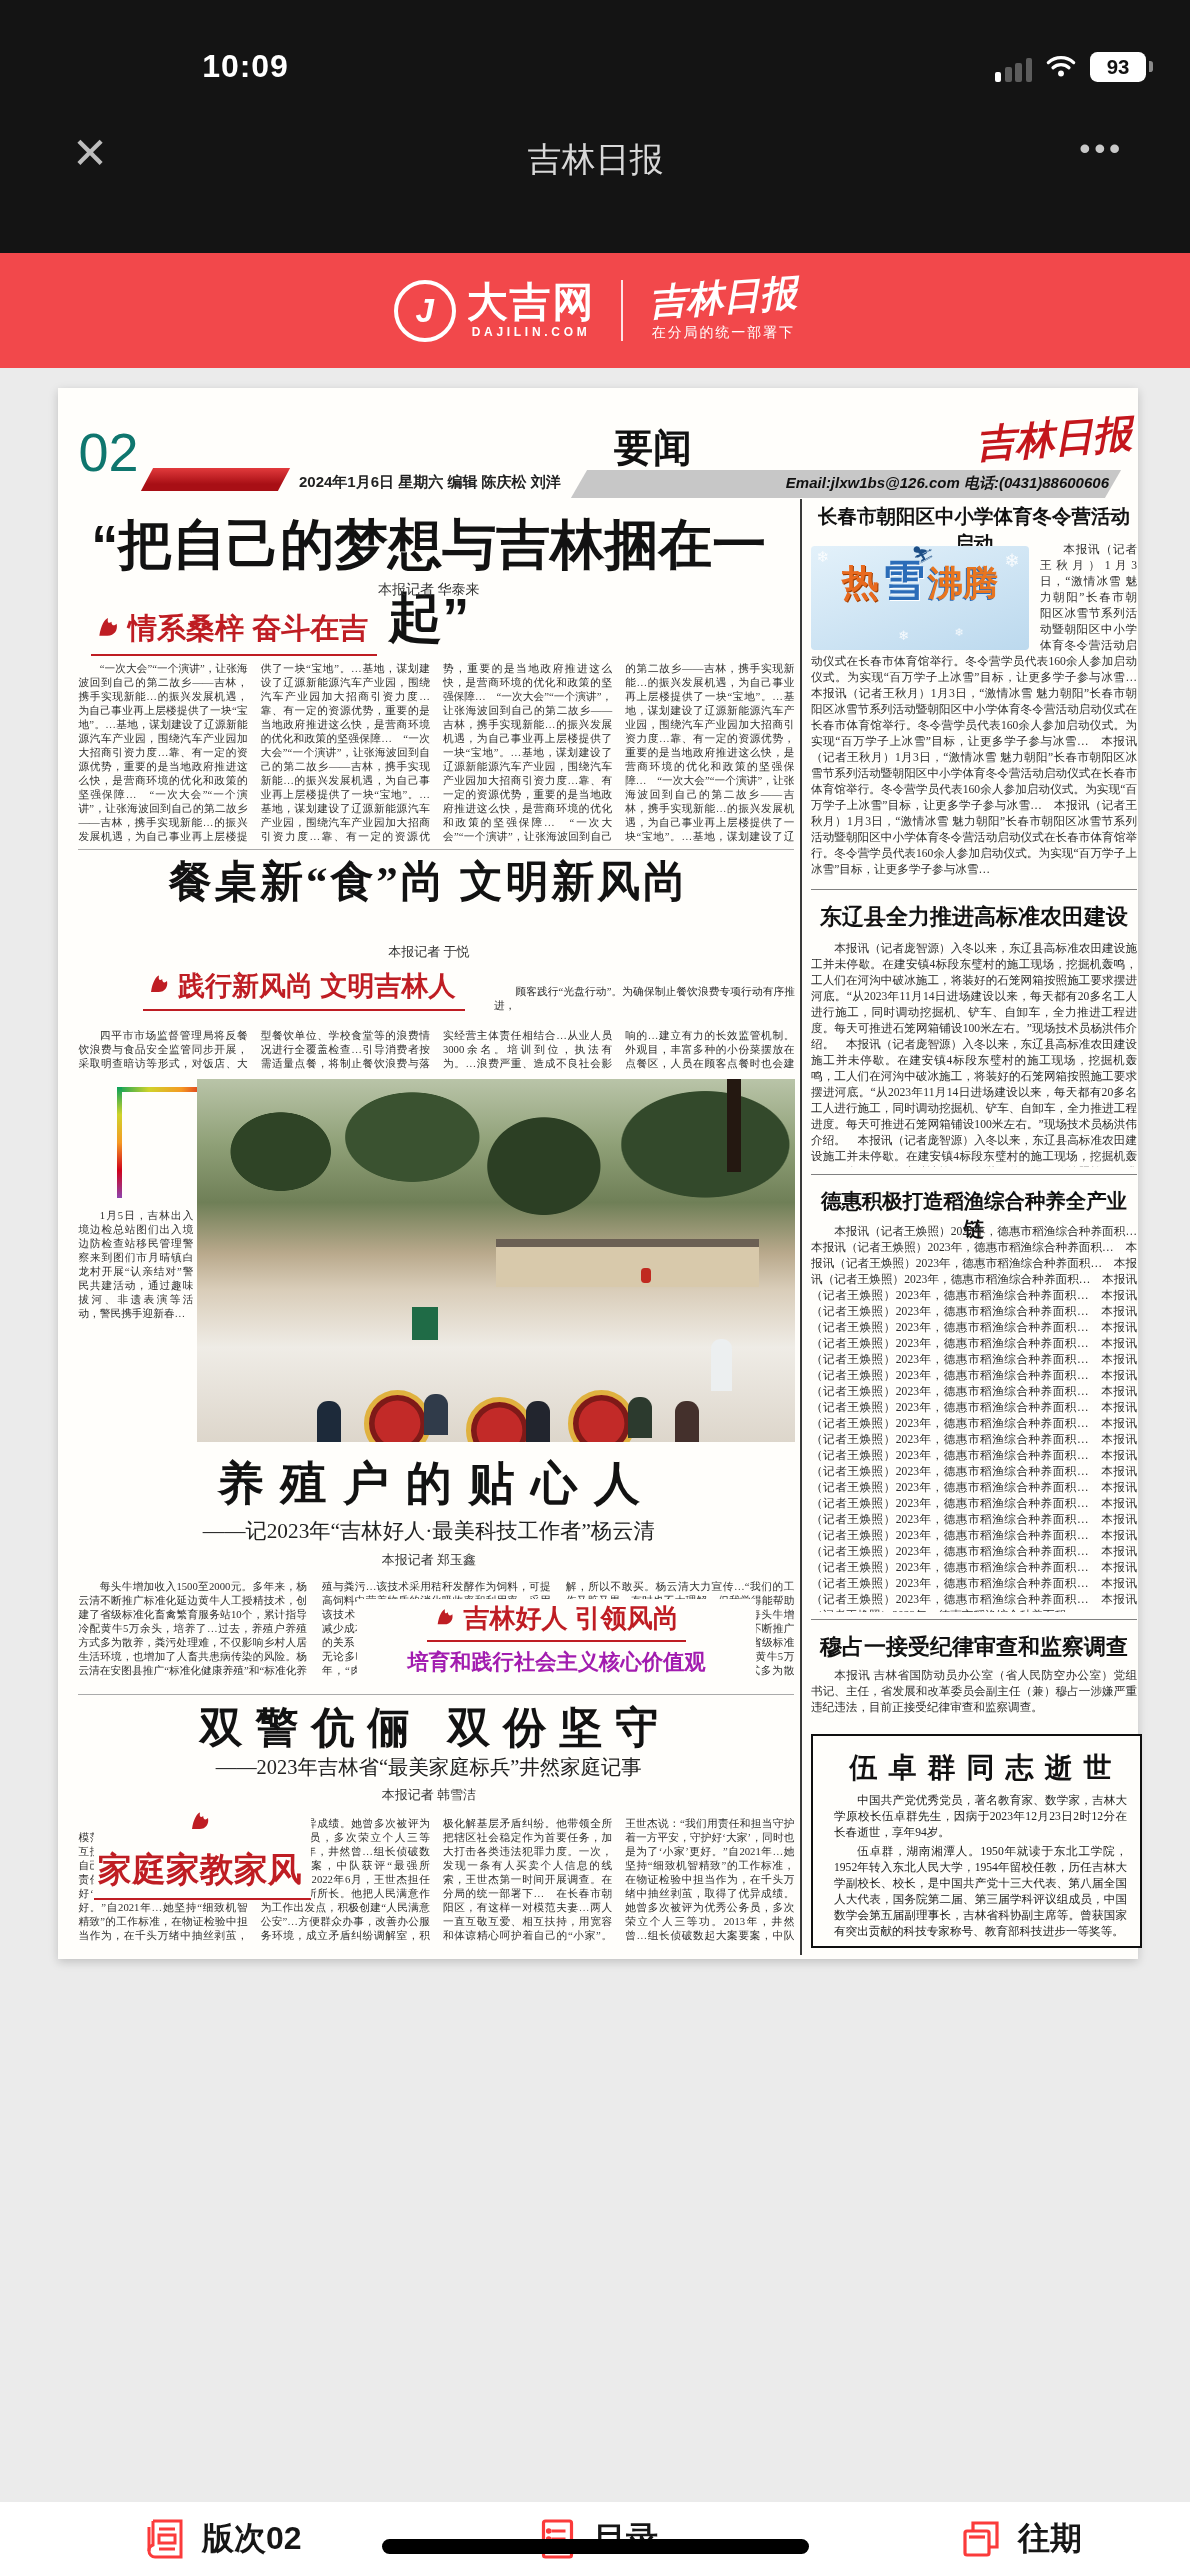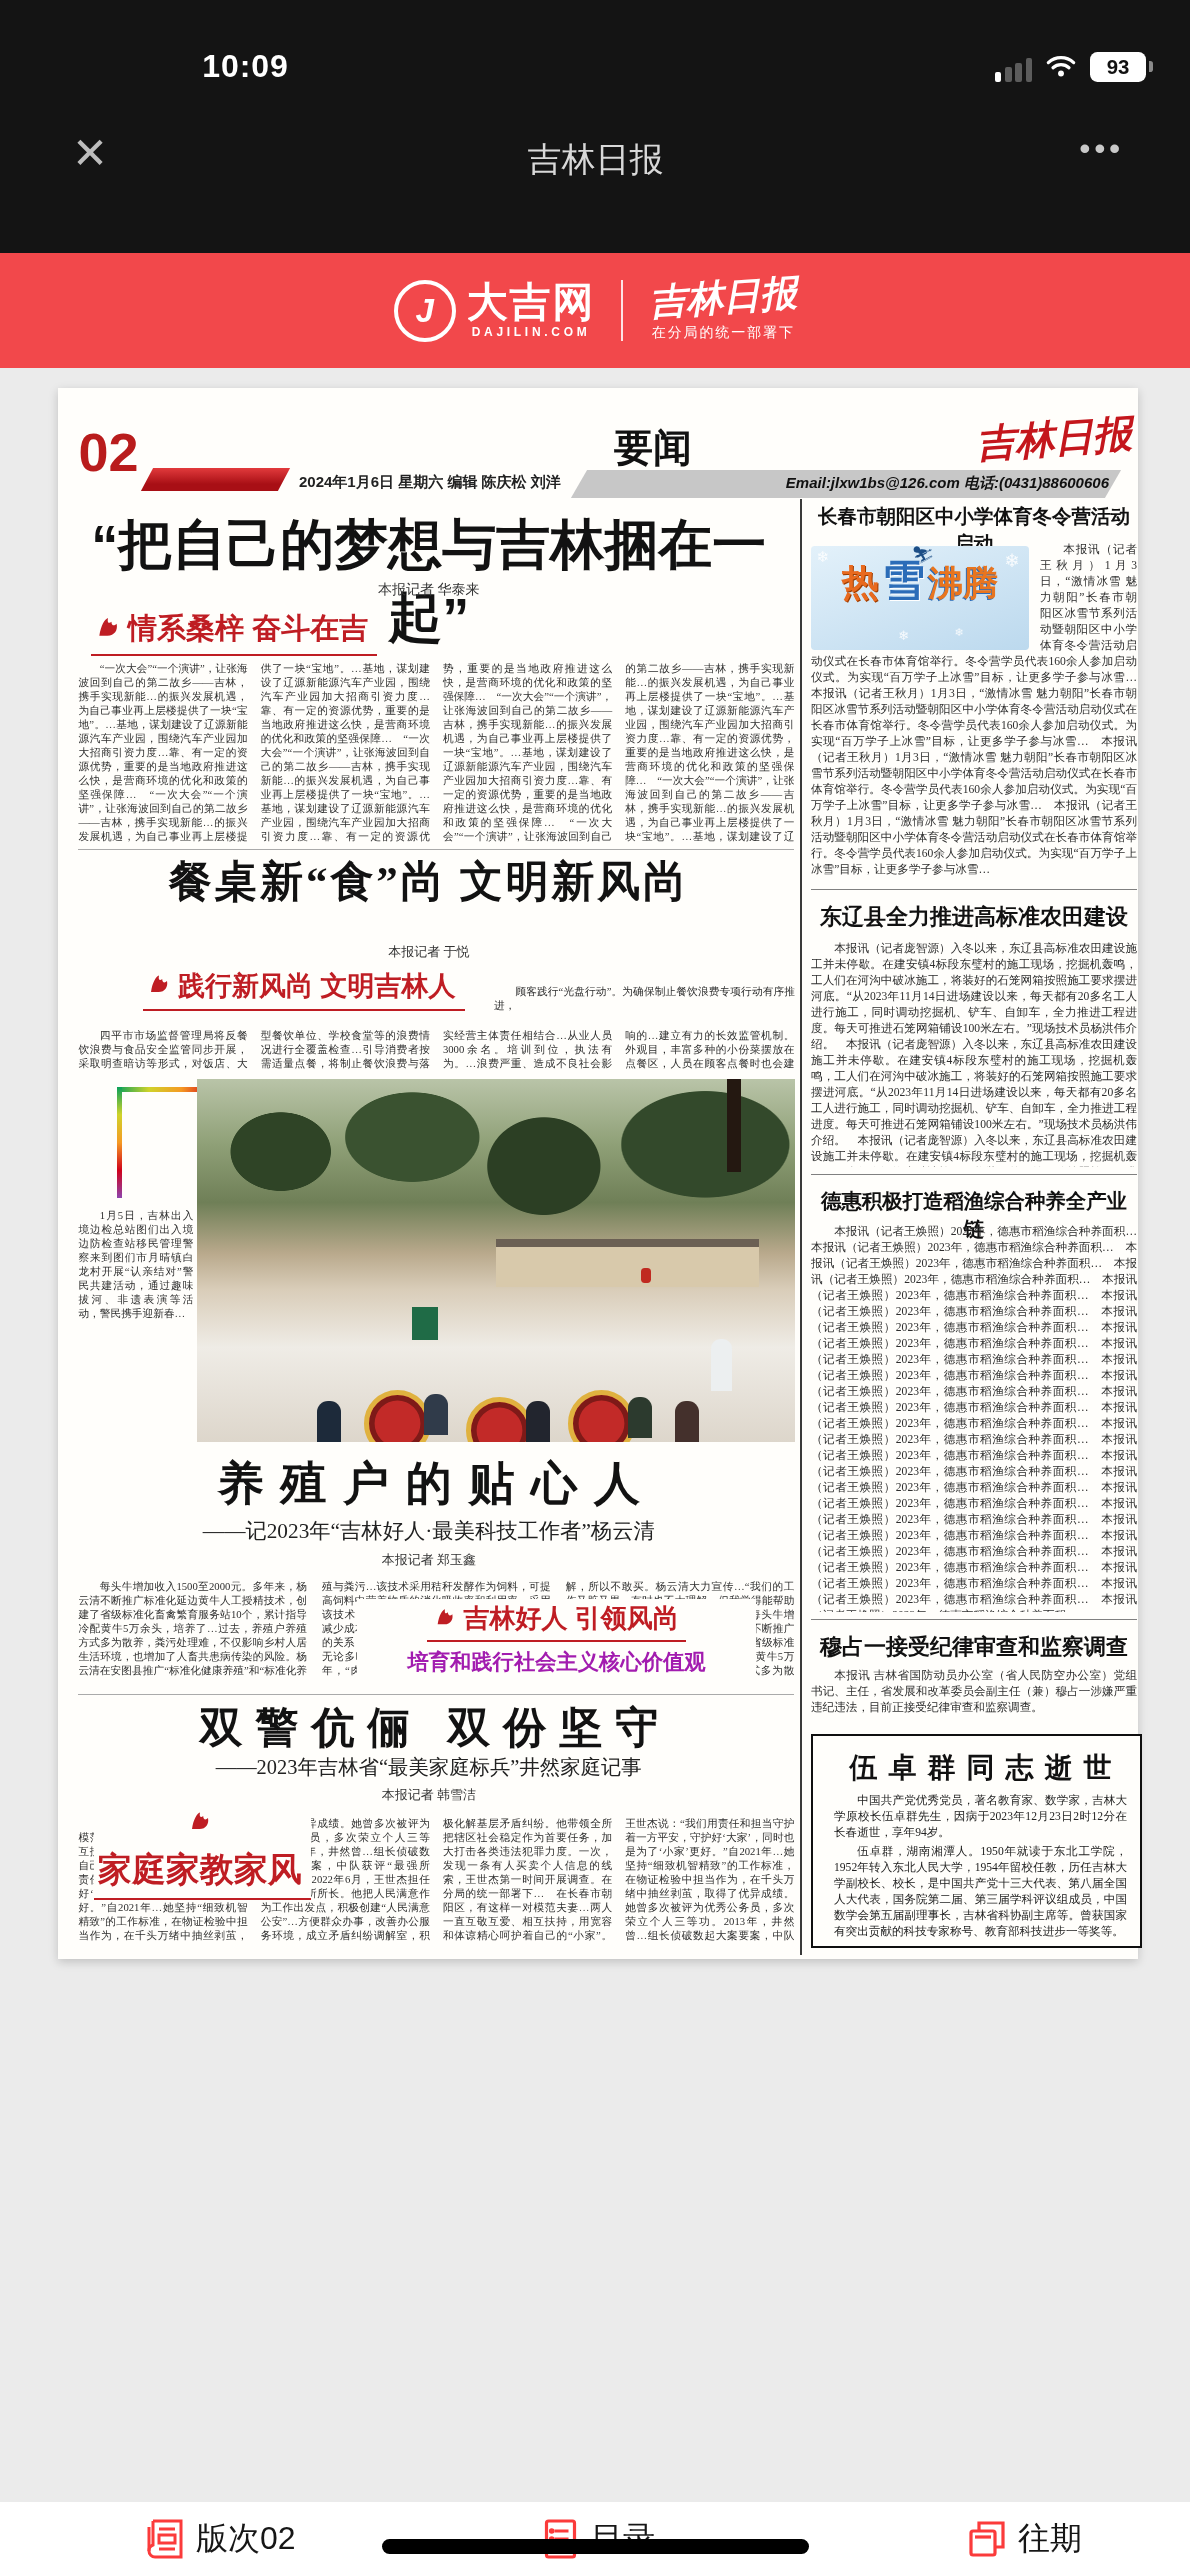--- a/index.html
+++ b/index.html
@@ -29,21 +29,21 @@
   .site-name{font-size:41px;font-weight:900;letter-spacing:1.9px;line-height:1;}
   .site-domain{font-size:12px;font-weight:800;letter-spacing:3.7px;margin-top:2.8px;}
   .banner-div{width:1.9px;height:61px;background:rgba(255,255,255,.85);margin:0 26px;}
   .brand-script{font-family:"Liberation Serif",serif;font-style:italic;font-weight:700;
     font-size:37px;transform:rotate(-4deg);line-height:1;}
   .brand-tag{font-size:14px;letter-spacing:1.9px;margin-top:7.4px;}
   
   .page{position:absolute;left:58px;top:388px;width:1080px;height:1571px;background:#fffefb;
     box-shadow:0 2.8px 9.3px rgba(0,0,0,.18);color:#222;}
   .serif{font-family:"Liberation Serif",serif;}
-  .pagenum{position:absolute;left:20.4px;top:37px;font-size:54px;font-weight:700;color:#b91c1c;line-height:1;}
+  .pagenum{position:absolute;left:20.4px;top:37px;font-size:54px;font-weight:400;color:#0f766e;line-height:1;}
   .redbar{position:absolute;left:89px;top:80px;width:137px;height:23px;
     background:linear-gradient(180deg,#e23a3c 0%,#a80f15 70%);transform:skewX(-28deg);}
   .dateline{position:absolute;left:241px;top:85px;font-size:15px;font-weight:700;color:#222;}
   .section-word{position:absolute;left:556px;top:33px;font-size:39px;font-weight:900;color:#111;}
   .graybar{position:absolute;left:521px;top:82px;width:534px;height:28px;background:#c7c7c7;
     transform:skewX(-30deg);}
   .graybar-text{position:absolute;left:593px;top:86px;width:458px;text-align:right;
     font-size:15px;font-weight:700;color:#111;font-style:italic;}
   .mast-brand{position:absolute;right:5.6px;top:24px;color:#c4161c;font-family:"Liberation Serif",serif;
     font-style:italic;font-weight:900;font-size:39px;transform:rotate(-4deg);}
@@ -101,21 +101,21 @@
   
   .obox{position:absolute;left:753px;top:1346px;width:319px;height:210px;border:2.8px solid #0f0f0f;
     background:#fffefb;padding-left:8px;}
   .obox h3{margin:13px 0 5.6px;text-align:center;font-size:28px;font-weight:900;letter-spacing:11px;
     color:#111;font-family:"Liberation Serif",serif;text-indent:11px;}
   .obox p{margin:0 13px 3.7px;font-size:11.6px;line-height:16px;text-align:justify;text-indent:2em;
     color:#222;font-family:"Liberation Serif",serif;}
   
   .toolbar{position:absolute;left:0;top:2502px;width:1191px;height:74px;background:#fff;
     display:flex;align-items:center;}
-  .tbi{display:flex;align-items:center;gap:7px;color:#161616;font-size:32px;}
+  .tbi{display:flex;align-items:center;gap:13px;color:#161616;font-size:32px;font-weight:bold;}
   .tbi svg{width:48px;height:48px;}
   .tb1{margin-left:141px;}
   .tb2{position:absolute;left:50%;transform:translateX(-50%);}
   .tb3{margin-left:auto;margin-right:109px;}
   .homebar{position:absolute;left:382px;top:2539px;width:427px;height:15px;background:#000;border-radius:8.3px;}
 </style>
 </head>
 <body>
 
 <div class="screen">

